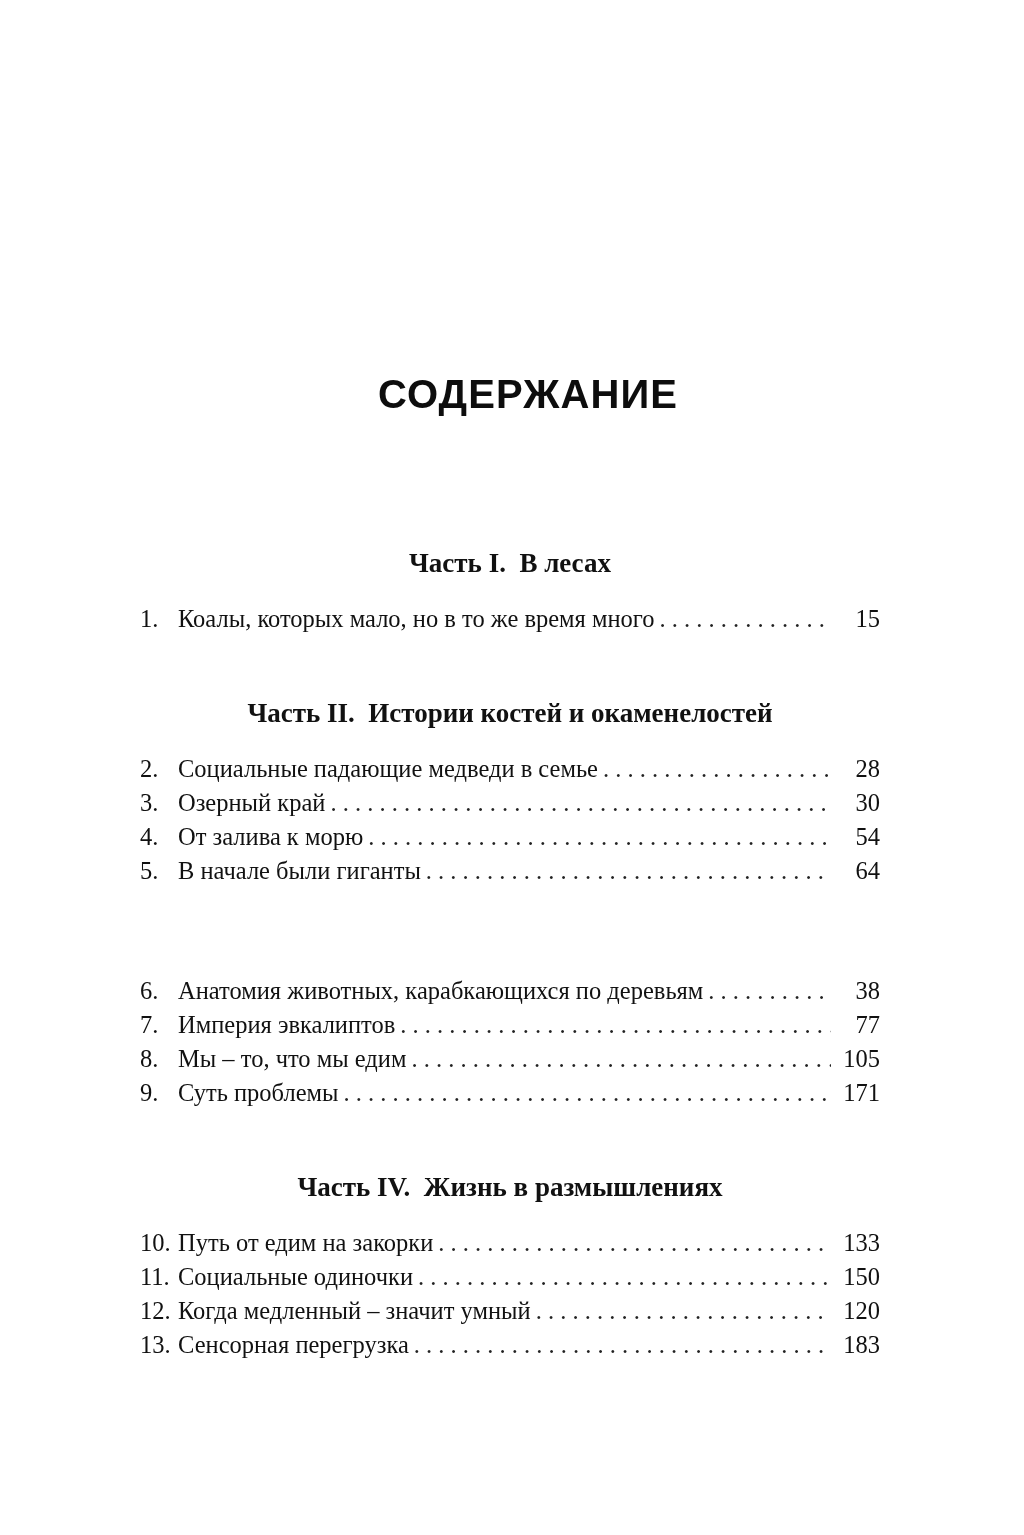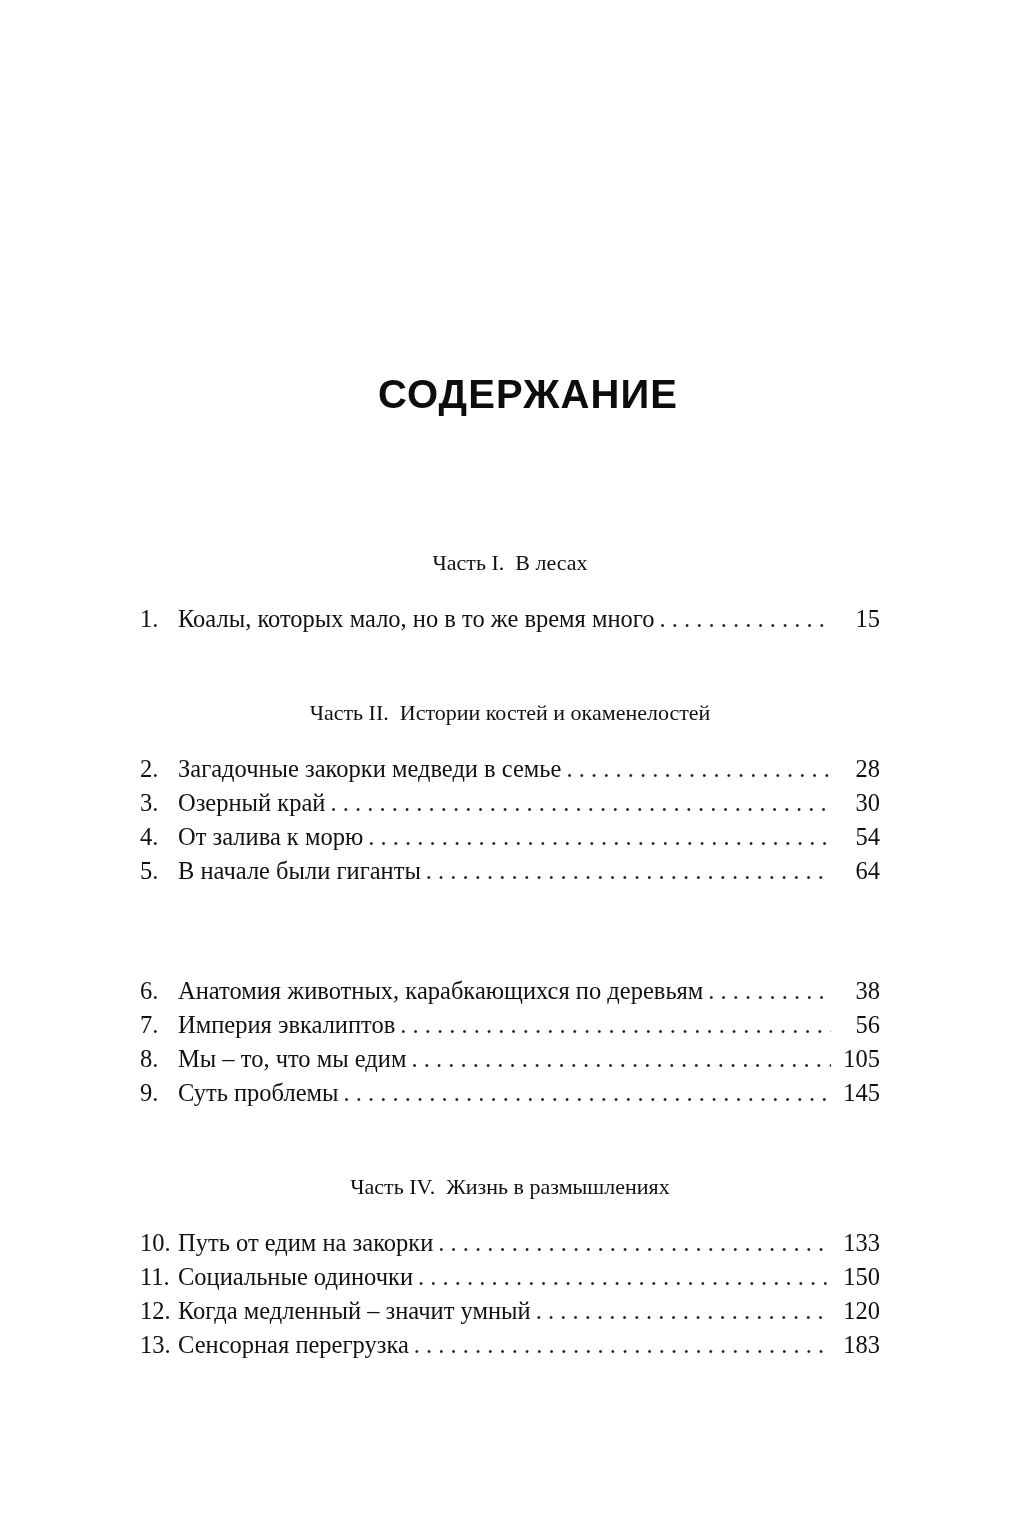--- a/index.html
+++ b/index.html
@@ -89,22 +89,22 @@
     flex: 0 0 auto;
     width: 38px;
     text-align: left;
     font-size: 24.5px;
   }
 
   
   .part-heading {
     text-align: center;
     font-family: "Liberation Serif", "DejaVu Serif", serif;
-    font-weight: normal;
-    font-size: 22px;
+    font-weight: bold;
+    font-size: 27px;
     line-height: 30px;
     white-space: pre;
   }
 
   
   .gap-front-to-part { height: 64px; }
   .gap-part-to-list  { height: 24px; }
   .gap-list-to-part  { height: 62px; }
 </style>
 </head>
@@ -128,21 +128,21 @@
         <span class="page-num">15</span>
       </div>
     </div>
 
     <div class="gap-list-to-part"></div>
     <div class="part-heading">Часть II.  Истории костей и окаменелостей</div>
     <div class="gap-part-to-list"></div>
     <div>
       <div class="chapter-row">
         <span class="chapter-num">2.</span>
-        <span class="entry-title">Загадочные закорки медведи в семье</span>
+        <span class="entry-title">Социальные падающие медведи в семье</span>
         <span class="leader"></span>
         <span class="page-num">28</span>
       </div>
       <div class="chapter-row">
         <span class="chapter-num">3.</span>
         <span class="entry-title">Озерный край</span>
         <span class="leader"></span>
         <span class="page-num">30</span>
       </div>
       <div class="chapter-row">
@@ -165,33 +165,33 @@
       <div class="chapter-row">
         <span class="chapter-num">6.</span>
         <span class="entry-title">Анатомия животных, карабкающихся по деревьям</span>
         <span class="leader"></span>
         <span class="page-num">38</span>
       </div>
       <div class="chapter-row">
         <span class="chapter-num">7.</span>
         <span class="entry-title">Империя эвкалиптов</span>
         <span class="leader"></span>
-        <span class="page-num">56</span>
+        <span class="page-num">77</span>
       </div>
       <div class="chapter-row">
         <span class="chapter-num">8.</span>
         <span class="entry-title">Мы – то, что мы едим</span>
         <span class="leader"></span>
         <span class="page-num">105</span>
       </div>
       <div class="chapter-row">
         <span class="chapter-num">9.</span>
         <span class="entry-title">Суть проблемы</span>
         <span class="leader"></span>
-        <span class="page-num">145</span>
+        <span class="page-num">171</span>
       </div>
     </div>
 
     <div class="gap-list-to-part"></div>
     <div class="part-heading">Часть IV.  Жизнь в размышлениях</div>
     <div class="gap-part-to-list"></div>
     <div>
       <div class="chapter-row">
         <span class="chapter-num">10.</span>
         <span class="entry-title">Путь от едим на закорки</span>

